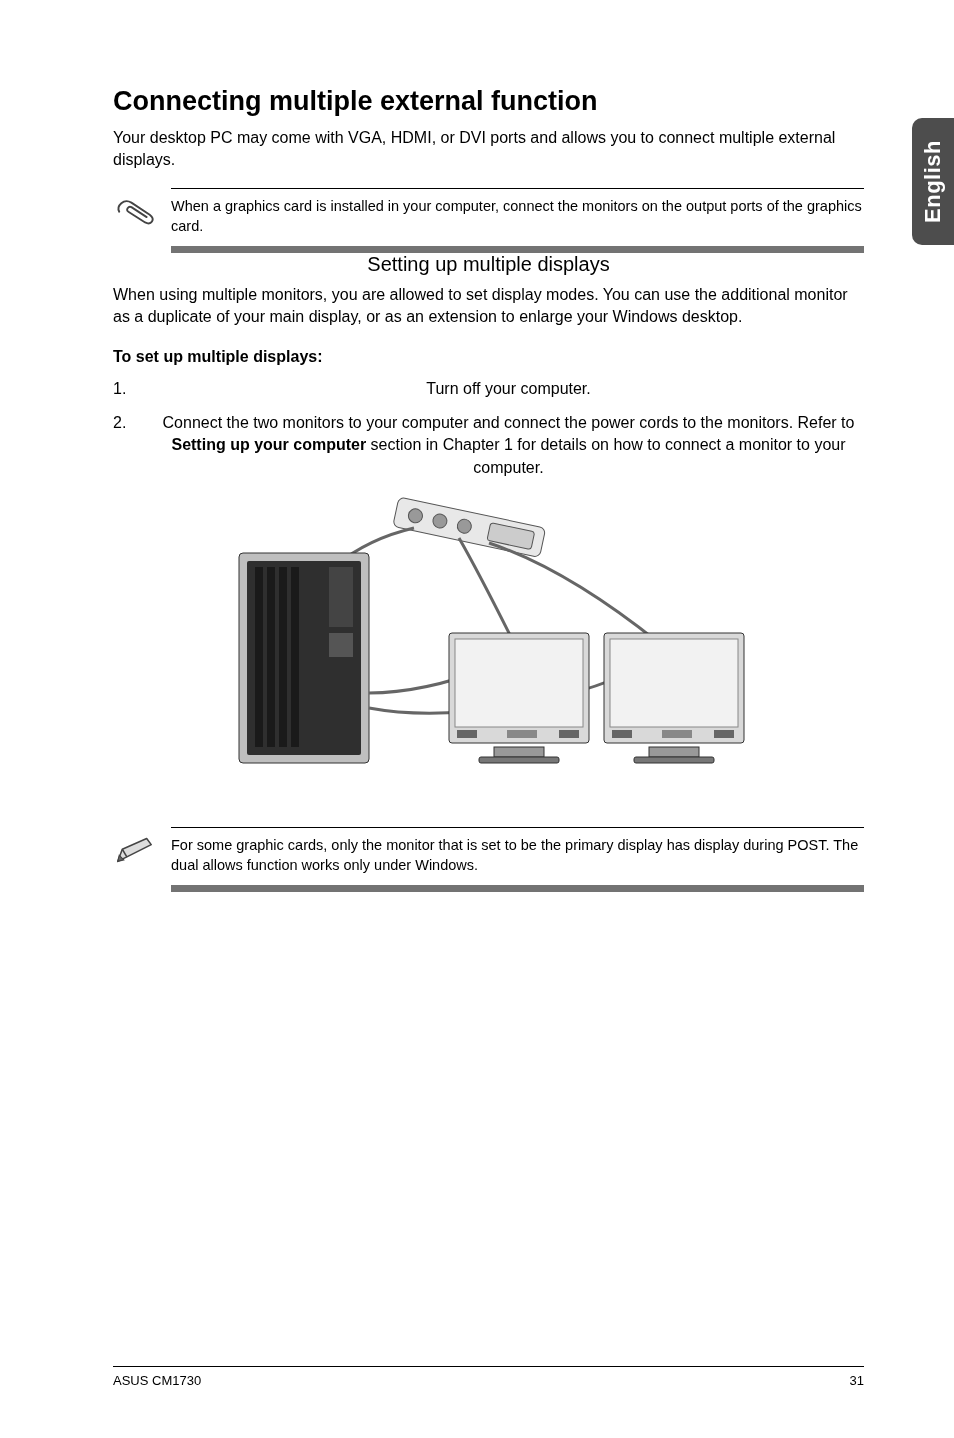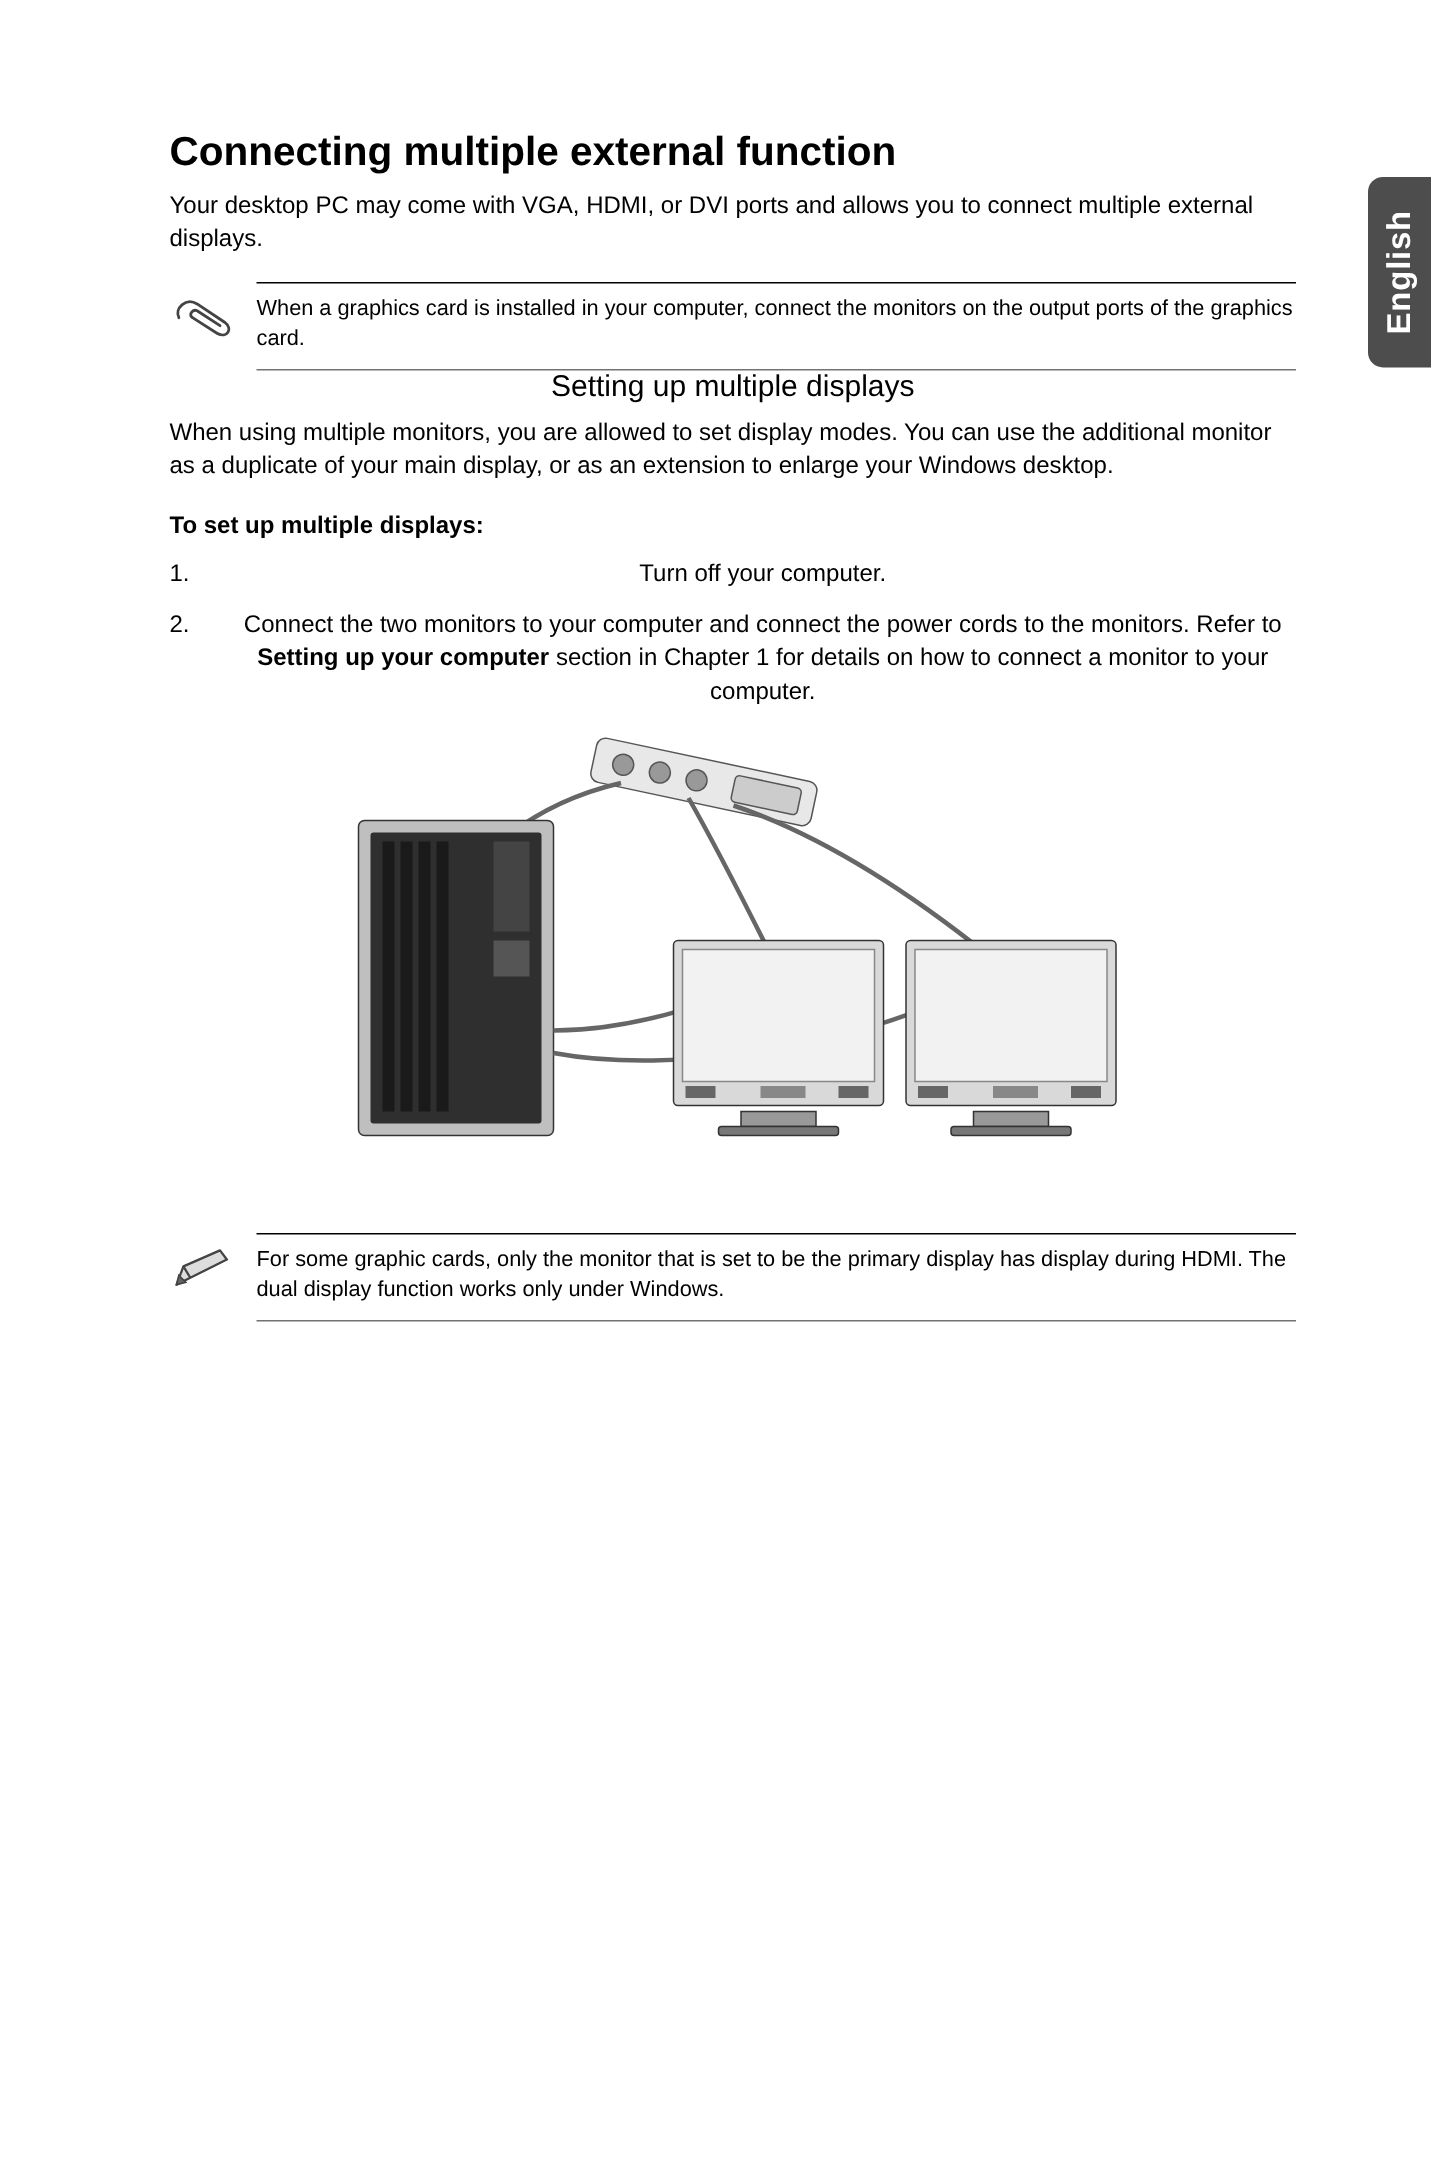--- a/index.html
+++ b/index.html
@@ -23,21 +23,21 @@
     padding: 22px 8px;
     border-top-right-radius: 10px;
     border-bottom-right-radius: 10px;
     letter-spacing: 0.5px;
   }
   h1 { font-size: 27px; font-weight: bold; margin-bottom: 10px; }
   .intro { font-size: 16px; line-height: 1.35; margin-bottom: 18px; }
   .note-block {
     margin-left: 58px;
     border-top: 1px solid #000;
-    border-bottom: 1px solid #737373;
+    border-bottom: 7px solid #737373;
     padding: 8px 0 10px 0;
     position: relative;
     font-size: 14.5px;
     line-height: 1.35;
   }
   .note-icon {
     position: absolute;
     left: -58px;
     top: 6px;
     width: 46px;
@@ -160,17 +160,21 @@
       </g>
     </svg>
   </div>
 
   <div class="note-block">
     <svg class="note-icon" viewBox="0 0 60 42">
       <path d="M6 36 L 12 20 L 44 6 L 50 14 L 18 30 Z" fill="#ddd" stroke="#444" stroke-width="2" stroke-linejoin="round"></path>
       <path d="M12 20 L 18 30" stroke="#444" stroke-width="2"></path>
       <path d="M6 36 L 14 34 L 8 28 Z" fill="#666" stroke="#444" stroke-width="1.5"></path>
     </svg>
-    <span>For some graphic cards, only the monitor that is set to be the primary display has display during HDMI. The dual display function works only under Windows.</span>
+    <span>For some graphic cards, only the monitor that is set to be the primary display has display during POST. The dual allows function works only under Windows.</span>
   </div>
 
+  <div class="footer">
+    <span>ASUS CM1730</span>
+    <span>31</span>
+  </div>
 
 </div>
 
 </body></html>

